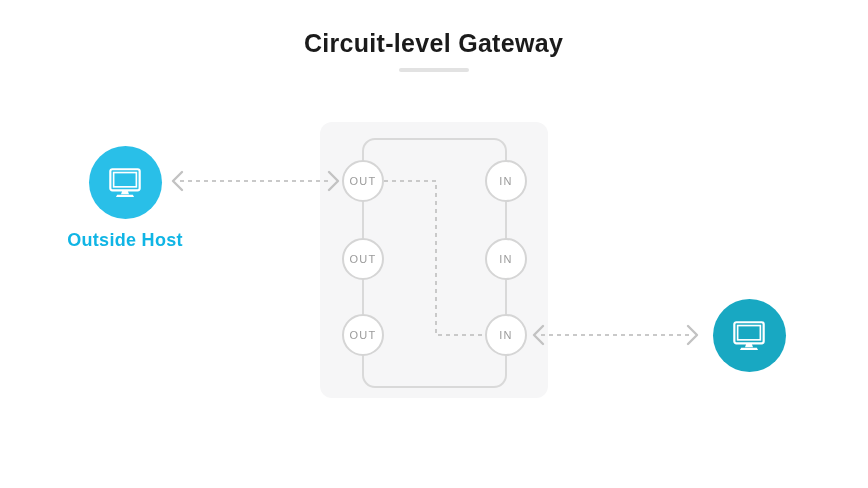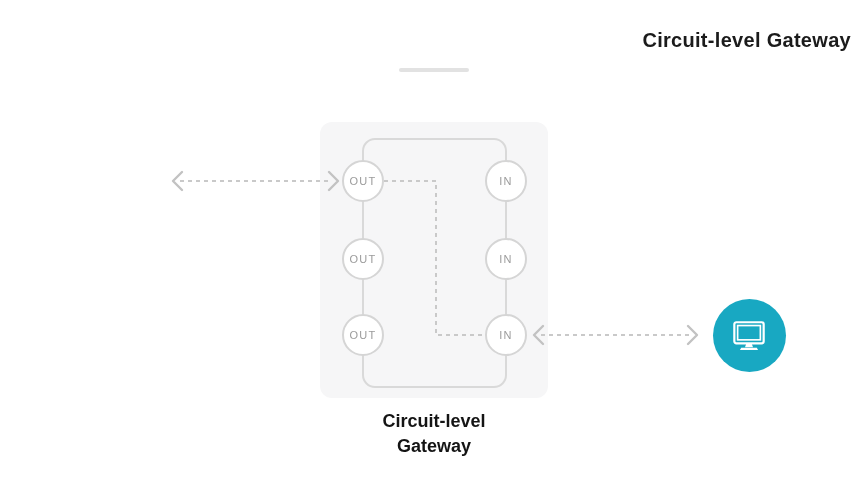--- a/index.html
+++ b/index.html
@@ -2,22 +2,22 @@
 <html style="--title-color: #1b1b1b; --divider-gray: #e2e2e2; --outside-host-fill: #29bfe8; --outside-label: #10b5e5; --inside-host-fill: #18a8c2; --inside-label: #1898b4; --gateway-box-bg: #f6f6f7; --connector-gray: #d9d9d9; --dashed-gray: #c9c9c9; --port-text-gray: #9b9b9b;"><head>
 <meta charset="utf-8">
 <style>
   html,body { margin:0; padding:0; background:#ffffff; }
   .canvas {
     position:relative; width:868px; height:488px; background:#ffffff;
     font-family:"Liberation Sans", sans-serif; overflow:hidden;
   }
   
   .main-title {
-    position:absolute; left:0; right:17px; top:29px; text-align:right;
-    font-size:20px; font-weight:700; letter-spacing:0.3px; color:var(--title-color,#1b1b1b);
+    position:absolute; left:0; right:1px; top:29px; text-align:center;
+    font-size:25px; font-weight:700; letter-spacing:0.3px; color:var(--title-color,#1b1b1b);
   }
   .title-divider {
     position:absolute; left:399px; top:68px; width:70px; height:4px; border-radius:2px;
     background:var(--divider-gray,#e2e2e2);
   }
   
   .host { position:absolute; width:170px; display:flex; flex-direction:column; align-items:center; }
   .host-outside { left:40px; top:146px; }
   .host-inside  { left:664px; top:299px; }
   .host-circle {
@@ -100,30 +100,37 @@
     <g>
       <circle class="port" cx="506" cy="259" r="20"></circle>
       <text class="port-label" x="506" y="263">IN</text>
     </g>
     <g>
       <circle class="port" cx="506" cy="335" r="20"></circle>
       <text class="port-label" x="506" y="339">IN</text>
     </g>
   </svg>
 
+  <div class="host host-outside">
+    <div class="host-circle">
+      <svg class="monitor-svg" viewBox="0 0 48 48">
+        <rect x="8" y="9" width="32" height="23" rx="2.2" fill="none" stroke="#ffffff" stroke-width="2.4"></rect>
+        <rect x="11.6" y="12.6" width="24.8" height="15.6" fill="none" stroke="#ffffff" stroke-width="1.8"></rect>
+        <path d="M21.2 32 L26.8 32 L28.4 36.4 L19.6 36.4 Z" fill="#ffffff"></path>
+        <path d="M15.5 36.8 h17 l1.4 2.6 h-19.8 Z" fill="#ffffff"></path>
+      </svg>
+    </div>
+    <div class="host-label">Outside Host</div>
+  </div>
 
   <div class="host host-inside">
     <div class="host-circle">
       <svg class="monitor-svg" viewBox="0 0 48 48">
         <rect x="8" y="9" width="32" height="23" rx="2.2" fill="none" stroke="#ffffff" stroke-width="2.4"></rect>
         <rect x="11.6" y="12.6" width="24.8" height="15.6" fill="none" stroke="#ffffff" stroke-width="1.8"></rect>
         <path d="M21.2 32 L26.8 32 L28.4 36.4 L19.6 36.4 Z" fill="#ffffff"></path>
         <path d="M15.5 36.8 h17 l1.4 2.6 h-19.8 Z" fill="#ffffff"></path>
       </svg>
     </div>
   </div>
 
-  <div class="gateway-caption">
-    <span>Circuit-level</span>
-    <span>Gateway</span>
-  </div>
 
 </div>
 
 </body></html>

